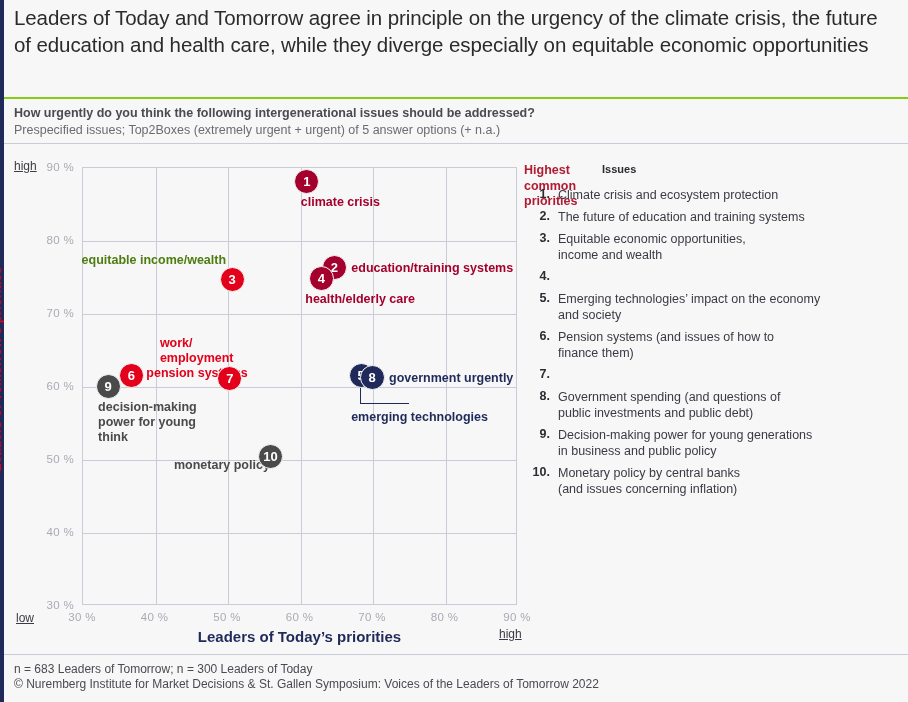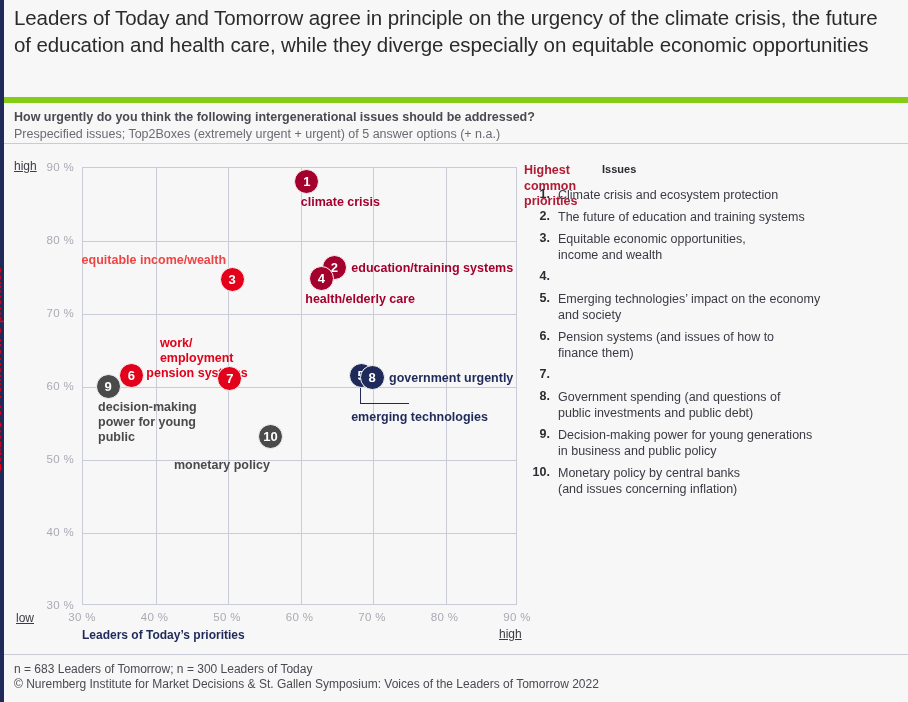--- a/index.html
+++ b/index.html
@@ -29,21 +29,21 @@
     color: #2b2b2b;
     font-weight: 400;
     letter-spacing: -0.1px;
   }
 
   
   .qbar {
     position: absolute;
     left: 0px; top: 97px; right: 0px;
     height: 47px;
-    border-top: 6px solid #84cc16;
+    border-top: 2px solid #84cc16;
     border-bottom: 1px solid #c9ccd6;
     background: #f7f7f7;
     box-sizing: border-box;
     padding: 6px 0 0 10px;
   }
   .qbar .q1 {
     font-size: 12.5px; font-weight: bold; color: #4a4a52;
     line-height: 17px;
   }
   .qbar .q2 {
@@ -95,22 +95,22 @@
     transform: translate(-50%,-50%) rotate(-90deg);
     transform-origin: center center;
     white-space: nowrap;
     font-size: 13px; font-weight: bold; color: #e2001a;
     letter-spacing: 0.1px;
   }
   .axis-title-x {
     position: absolute;
     left: 78px; width: 435px;
     top: 478px;
-    text-align: left;
-    font-size: 12px; font-weight: bold; color: #1f2a5a;
+    text-align: center;
+    font-size: 15px; font-weight: bold; color: #1f2a5a;
   }
 
   
   .marker {
     position: absolute;
     width: 25px; height: 25px;
     border-radius: 50%;
     margin-left: -12.5px; margin-top: -12.5px;
     color: #ffffff;
     font-size: 13px; font-weight: bold;
@@ -214,40 +214,40 @@
         <div class="corner-lab" style="left: 10px; top: 9px;">high</div>
         <div class="corner-lab" style="left: 12px; top: 461px;">low</div>
         <div class="corner-lab" style="left: 495px; top: 477px;">high</div>
       </div>
     <div class="axis-title-y">Leaders of Tomorrow’s priorities</div>
     <div class="axis-title-x">Leaders of Today’s priorities</div>
   <div class="pt-label" style="color: rgb(164, 0, 45); left: 296.75px; top: 44.6px;">climate crisis</div>
       <div class="marker" style="background: rgb(164, 0, 45); left: 302.75px; top: 31.6px;">1</div>
       <div class="pt-label" style="color: rgb(164, 0, 45); left: 347.3px; top: 111.01px;">education/training systems</div>
       <div class="marker" style="background: rgb(164, 0, 45); left: 330.3px; top: 117.01px;">2</div>
-      <div class="pt-label" style="color: #ef4444; text-align: left; right: 685.925px; top: 103.42px;">equitable income/wealth</div>
+      <div class="pt-label" style="color: #4d7c0f; text-align: left; right: 685.925px; top: 103.42px;">equitable income/wealth</div>
       <div class="marker" style="background: rgb(226, 0, 26); left: 228.075px; top: 129.42px;">3</div>
       <div class="pt-label" style="color: rgb(164, 0, 45); left: 301.25px; top: 141.69px;">health/elderly care</div>
       <div class="marker" style="background: rgb(164, 0, 45); left: 317.25px; top: 128.69px;">4</div>
       <div class="leader" style="left: 356.125px; top: 225.05px; width: 48px; height: 28px;"></div>
       <div class="pt-label" style="color: rgb(31, 42, 90); left: 347.125px; top: 260.05px;">emerging technologies</div>
       <div class="marker" style="background: rgb(31, 42, 90); left: 357.125px; top: 225.05px;">5</div>
       <div class="pt-label" style="color: rgb(226, 0, 26); left: 142.3px; top: 215.78px;">pension systems</div>
       <div class="marker" style="background: rgb(226, 0, 26); left: 127.3px; top: 225.78px;">6</div>
       <div class="pt-label" style="color: rgb(226, 0, 26); left: 155.9px; width: 140px; top: 185.7px;">work/
 employment</div>
       <div class="marker" style="background: rgb(226, 0, 26); left: 225.9px; top: 228.7px;">7</div>
       <div class="pt-label" style="color: rgb(31, 42, 90); left: 385px; top: 221.24px;">government urgently</div>
       <div class="marker" style="background: rgb(31, 42, 90); left: 368px; top: 227.24px;">8</div>
       <div class="pt-label" style="color: rgb(74, 74, 74); left: 94.1px; top: 250px;">decision-making
 power for young
-public</div>
+think</div>
       <div class="marker" style="background: rgb(74, 74, 74); left: 104.1px; top: 236px;">9</div>
       <div class="pt-label" style="color: rgb(74, 74, 74); text-align: center; left: 147.925px; width: 140px; top: 308.4px;">monetary policy</div>
-      <div class="marker" style="background: rgb(74, 74, 74); left: 217.925px; top: 286px; margin-left: 36px;">10</div>
+      <div class="marker" style="background: rgb(74, 74, 74); left: 217.925px; top: 306px; margin-left: 36px;">10</div>
     </div>
 
   <div id="legend">
     <div class="hcp">Highest common priorities</div>
     <div class="issues-head">Issues</div>
     <div id="issue-list">
         <div class="issue-row" style="top: 24px; left: 0px;">
           <div class="issue-num">1.</div>
           <div class="issue-txt">Climate crisis and ecosystem protection</div>
         </div>

